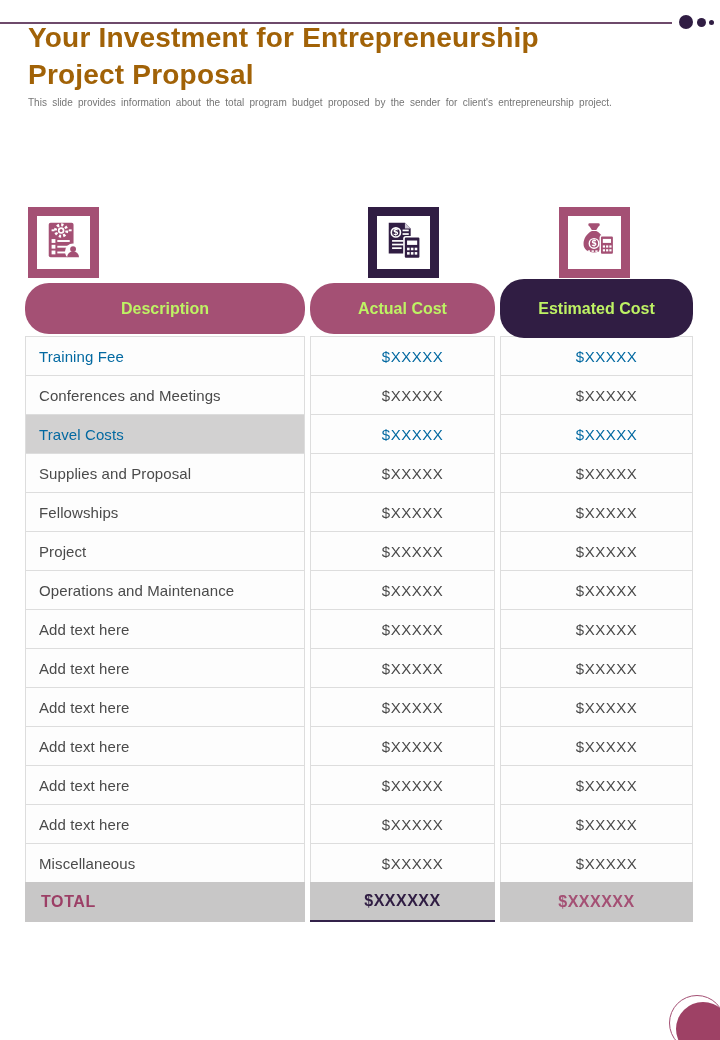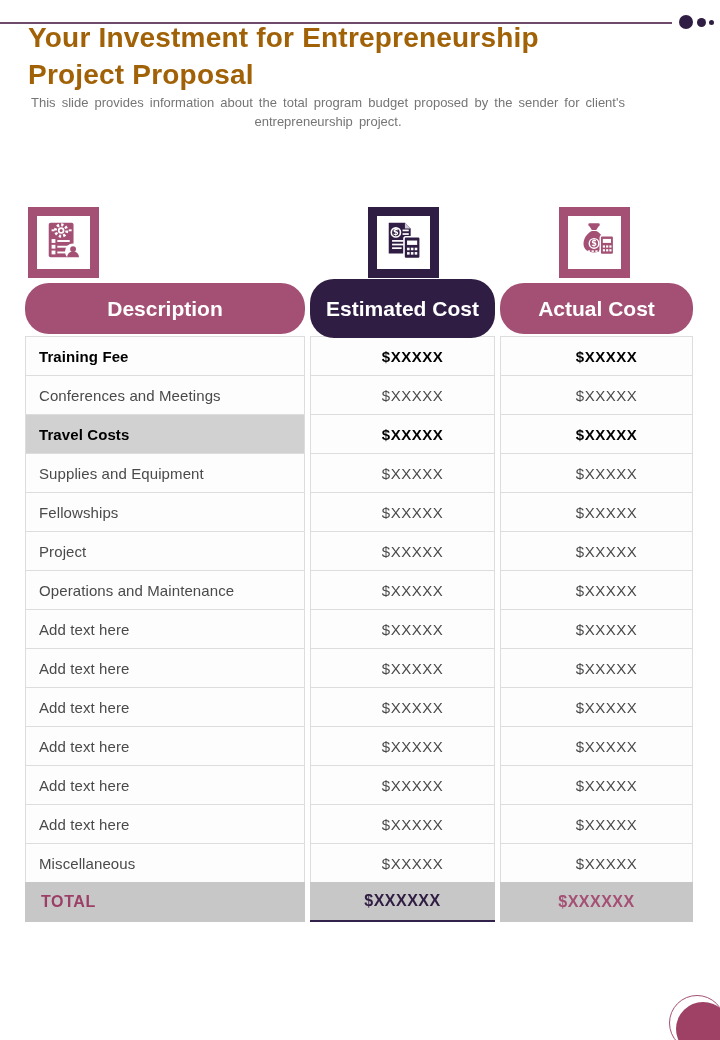--- a/index.html
+++ b/index.html
@@ -33,25 +33,24 @@
     font-size: 28px;
     line-height: 37px;
     font-weight: 700;
     color: #a16207;
     letter-spacing: 0.2px;
   }
   .page-subtitle {
     position: absolute;
     left: 28px; top: 93px;
     width: 600px;
-    font-size: 13px;
+    font-size: 10px;
     line-height: 19px;
     color: #757575;
     word-spacing: 2.5px;
-    text-align: center;
   }
 
   
   .table-area { position: absolute; left: 25px; top: 207px; width: 668px; }
 
   .icons-row { position: relative; height: 70px; margin-bottom: 6px; }
   .icon-box {
     position: absolute; top: 0;
     width: 71px; height: 71px;
     background: #fff;
@@ -67,23 +66,23 @@
   .grid-row {
     display: grid;
     grid-template-columns: 280px 185px 193px;
     column-gap: 5px;
   }
   
   .header-row { position: relative; height: 51px; }
   .hcell {
     height: 51px;
     display: flex; align-items: center; justify-content: center;
-    color: #ffffff;
+    color: #bef264;
     font-weight: 700;
-    font-size: 21px;
+    font-size: 16px;
     background: #a45074;
     border-radius: 24px;
   }
   .hcell.est {
     background: #301d43;
     height: 59px;
     margin-top: -4px;
     margin-bottom: -4px;
     position: relative;
     z-index: 2;
@@ -94,21 +93,21 @@
   .trow + .trow { margin-top: -1px; text-align: right; }
   .cell {
     background: #fdfdfd;
     border: 1px solid #dddddd;
     display: flex; align-items: center;
     font-size: 15px;
     color: #4a4a4a;
   }
   .cell.desc { padding-left: 13px; letter-spacing: 0.1px; }
   .cell.cost { justify-content: center; letter-spacing: 0.5px; padding-left: 20px; }
-  .trow.bold .cell { font-weight: 700; color: #000000; }
+  .trow.bold .cell { font-weight: 400; color: #0369a1; }
   .cell.shaded { background: #d2d1d1; }
   
   .total-row { height: 40px; margin-top: -1px; }
   .tcell {
     background: #c8c7c7;
     display: flex; align-items: center;
     font-weight: 700;
     font-size: 16px;
   }
   .tcell.label { padding-left: 16px; color: #9c3f66; letter-spacing: 0.6px; }
@@ -221,42 +220,42 @@
             <rect x="30.2" y="30.6" width="2.3" height="2.3" fill="#ffffff"></rect>
             <rect x="33.6" y="30.6" width="2.3" height="2.3" fill="#ffffff"></rect>
             <rect x="37" y="30.6" width="2.3" height="2.3" fill="#ffffff"></rect>
           </svg>
         </span>
       </div>
     </div>
 
     <div class="grid-row header-row">
       <div class="hcell">Description</div>
+      <div class="hcell">Actual Cost</div>
       <div class="hcell est">Estimated Cost</div>
-      <div class="hcell">Actual Cost</div>
     </div>
 
     <div class="tbody">
         <div class="grid-row trow bold">
           <div class="cell desc">Training Fee</div>
           <div class="cell cost">$XXXXX</div>
           <div class="cell cost">$XXXXX</div>
         </div>
         <div class="grid-row trow">
           <div class="cell desc">Conferences and Meetings</div>
           <div class="cell cost">$XXXXX</div>
           <div class="cell cost">$XXXXX</div>
         </div>
         <div class="grid-row trow bold">
           <div class="cell desc shaded">Travel Costs</div>
           <div class="cell cost">$XXXXX</div>
           <div class="cell cost">$XXXXX</div>
         </div>
         <div class="grid-row trow">
-          <div class="cell desc">Supplies and Equipment</div>
+          <div class="cell desc">Supplies and Proposal</div>
           <div class="cell cost">$XXXXX</div>
           <div class="cell cost">$XXXXX</div>
         </div>
         <div class="grid-row trow">
           <div class="cell desc">Fellowships</div>
           <div class="cell cost">$XXXXX</div>
           <div class="cell cost">$XXXXX</div>
         </div>
         <div class="grid-row trow">
           <div class="cell desc">Project</div>

